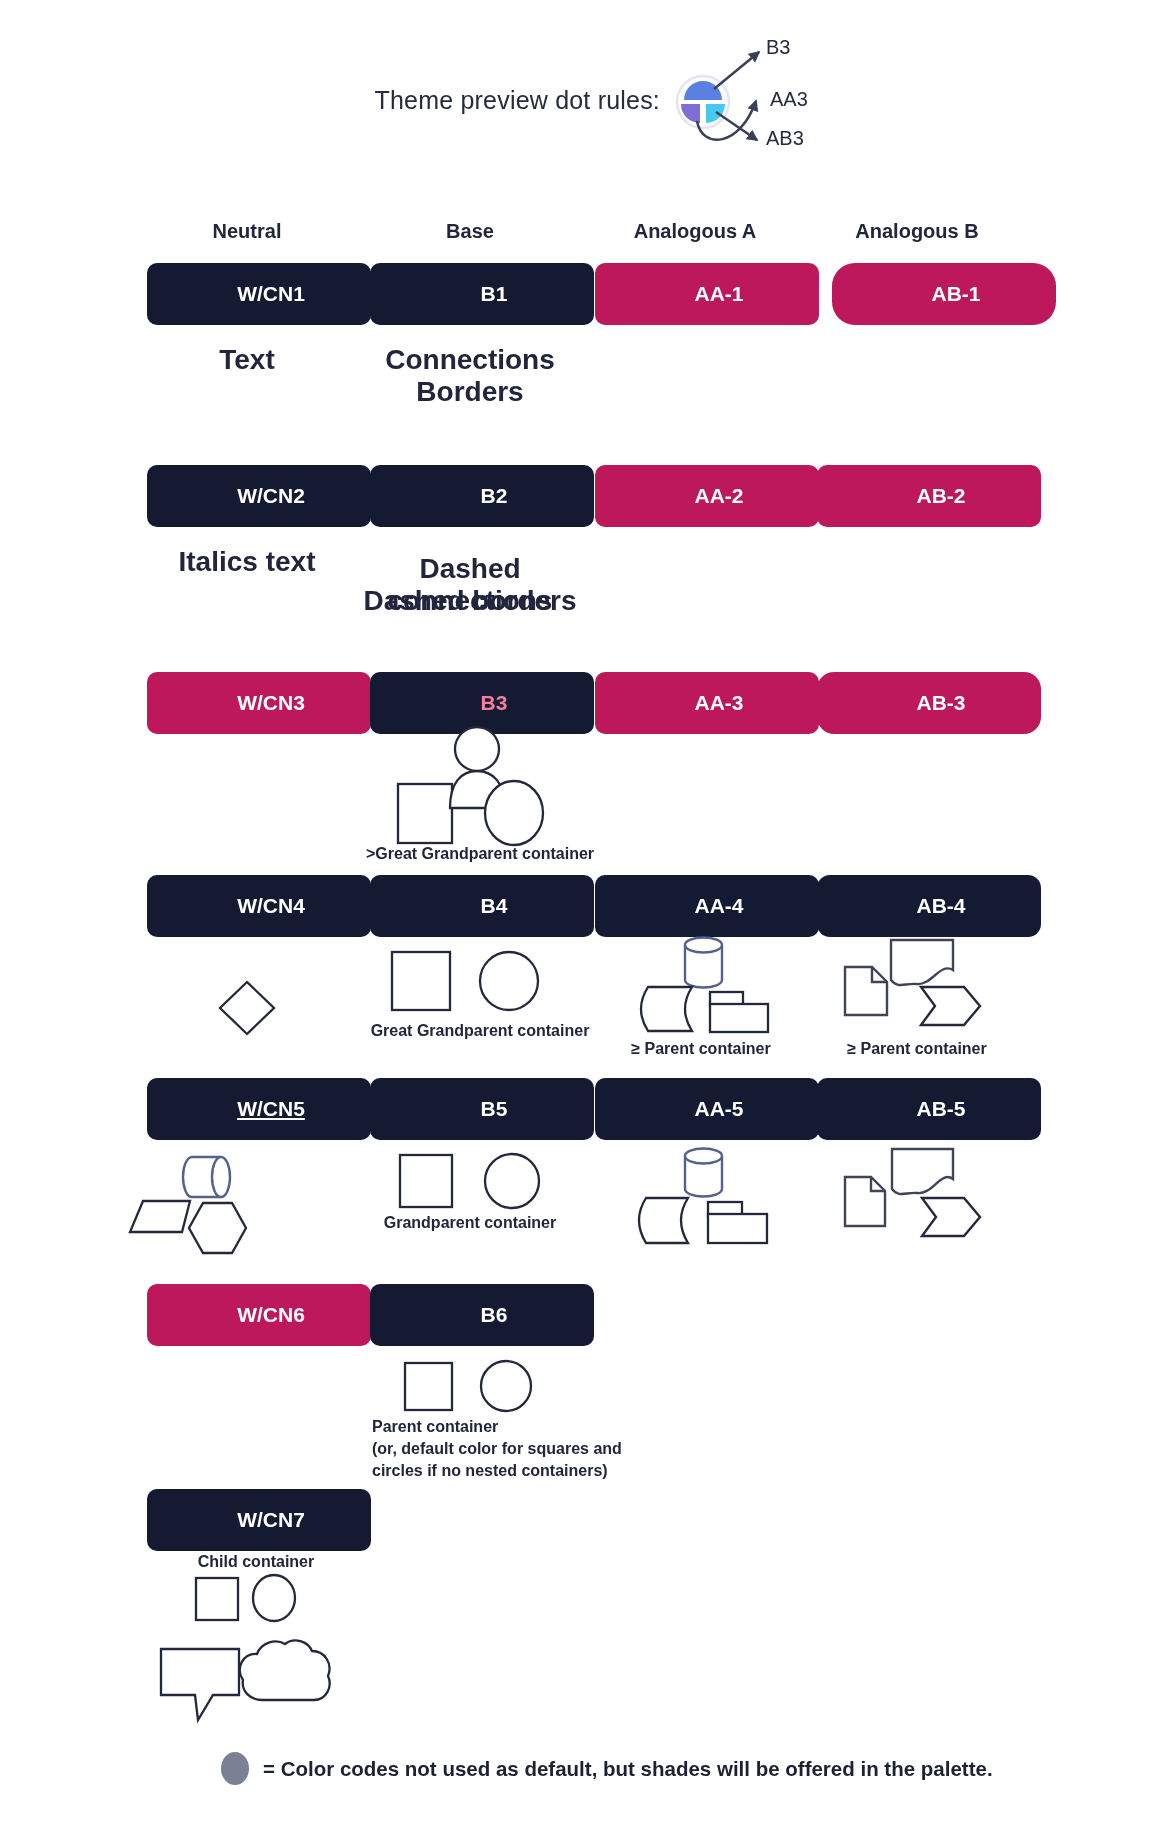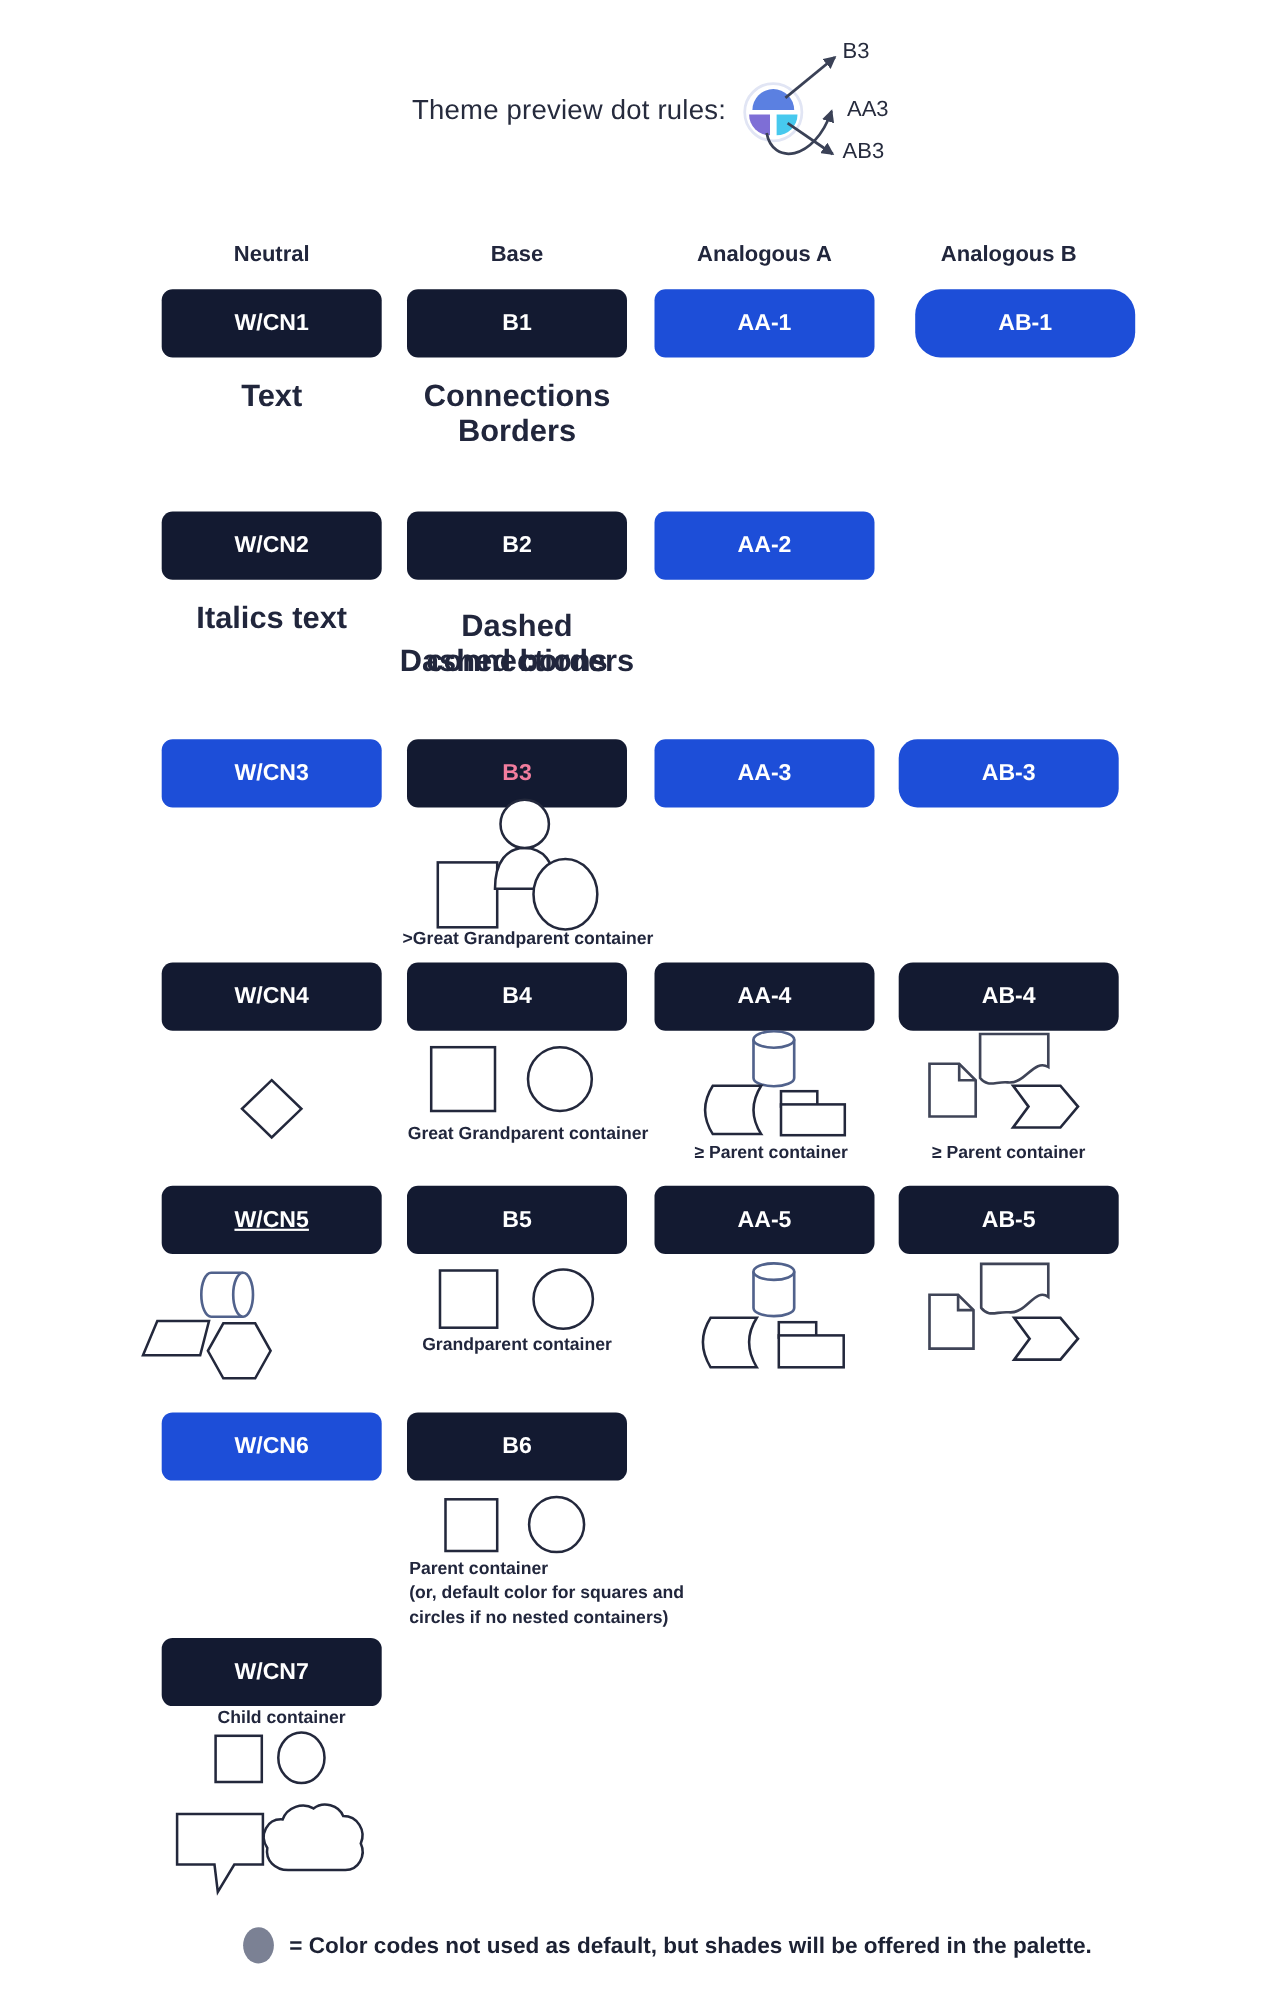--- a/index.html
+++ b/index.html
@@ -12,24 +12,24 @@
     font-size:25px;font-weight:400;color:#262b3d;letter-spacing:0.2px;
   }
   .dot-label{position:absolute;font-size:20px;font-weight:400;color:#262b3d;}
   .col-header{
     position:absolute;width:200px;text-align:center;
     font-size:20px;font-weight:700;color:#21263c;
   }
   .pill{
     position:absolute;width:200px;height:62px;border-radius:10px;
     display:flex;align-items:center;justify-content:center;
-    font-size:21px;font-weight:700;color:#ffffff;z-index:1;
+    font-size:21px;font-weight:700;color:#ffffff;z-index:1;padding-left:24px;
   }
   .pill.navy{background:#131a31;}
-  .pill.gray{background:#1d4ed8;}
+  .pill.gray{background:#be185d;}
   .pill.pink-label{color:#f27d9e;}
   .caption-lg{
     position:absolute;width:260px;text-align:center;
     font-size:28px;font-weight:700;color:#21263c;z-index:3;
   }
   .caption-sm{
     position:absolute;text-align:center;
     font-size:16px;font-weight:700;color:#21263c;z-index:3;
   }
   .caption-sm.left{text-align:left;}
@@ -60,20 +60,21 @@
   <div class="pill gray" style="left:595px;top:263px;">AA-1</div>
   <div class="pill gray" style="left:832px;top:263px;border-radius:23px;">AB-1</div>
 
   <div class="caption-lg" style="left:117px;top:344px;">Text</div>
   <div class="caption-lg" style="left:340px;top:344px;">Connections</div>
   <div class="caption-lg" style="left:340px;top:376px;">Borders</div>
 
   <div class="pill navy" style="left:147px;top:465px;">W/CN2</div>
   <div class="pill navy" style="left:370px;top:465px;">B2</div>
   <div class="pill gray" style="left:595px;top:465px;">AA-2</div>
+  <div class="pill gray" style="left:817px;top:465px;">AB-2</div>
 
   <div class="caption-lg" style="left:117px;top:546px;">Italics text</div>
   <div class="caption-lg" style="left:340px;top:553px;">Dashed connections</div>
   <div class="caption-lg" style="left:340px;top:585px;">Dashed borders</div>
 
   <div class="pill gray" style="left:147px;top:672px;">W/CN3</div>
   <div class="pill navy pink-label" style="left:370px;top:672px;">B3</div>
   <div class="pill gray" style="left:595px;top:672px;">AA-3</div>
   <div class="pill gray" style="left:817px;top:672px;border-radius:17px;">AB-3</div>
 

